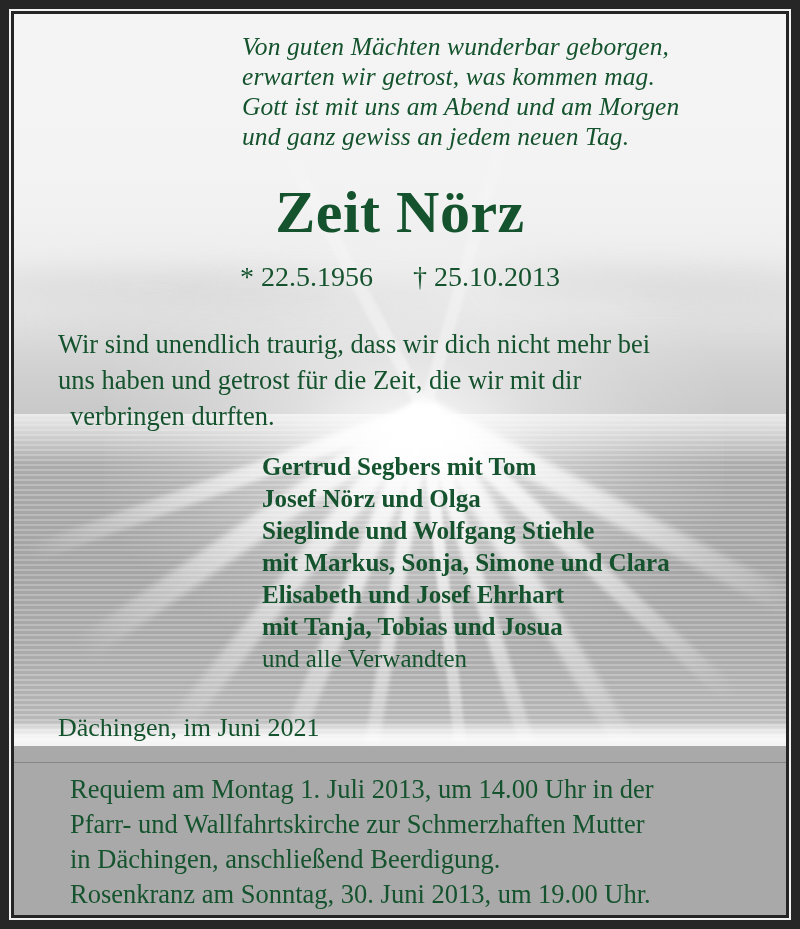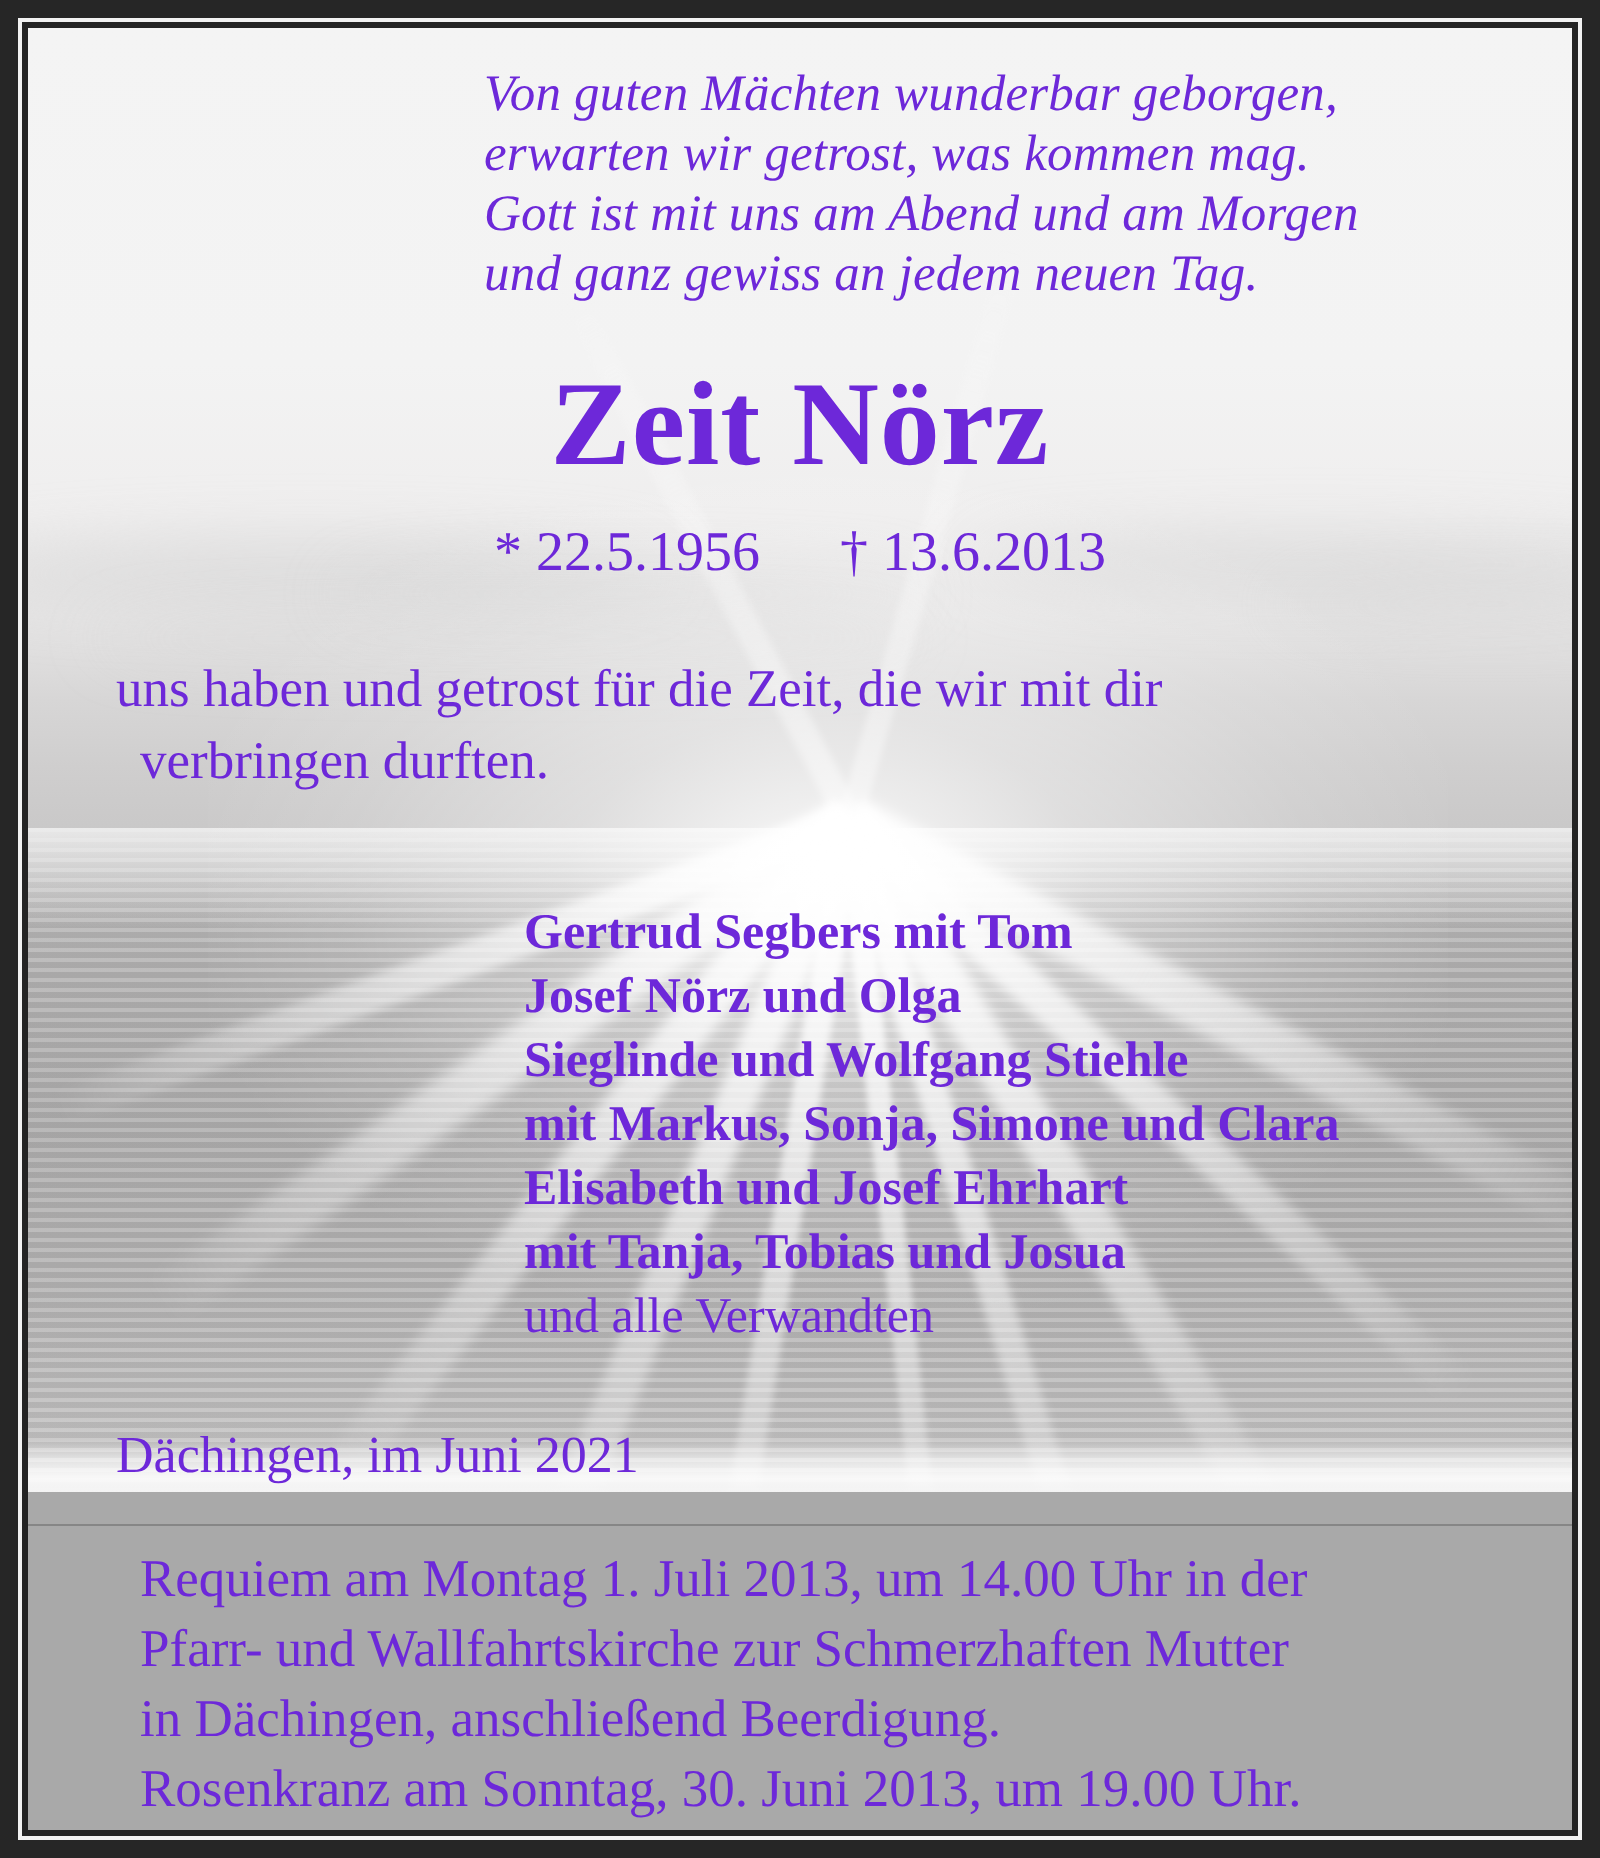--- a/index.html
+++ b/index.html
@@ -157,21 +157,21 @@
   .footer-panel {
     position: absolute;
     left: 0; right: 0; top: 732px; bottom: 0;
     background: #a9a9a9;
   }
 
   
   .content {
     position: absolute;
     left: 0; top: 0; right: 0; bottom: 0;
-    color: #6d28d9;
+    color: #14532d;
   }
 
   .verse {
     position: absolute;
     left: 228px;
     top: 18px;
     width: 540px;
     font-style: italic;
     font-size: 25.5px;
     line-height: 30px;
@@ -292,24 +292,25 @@
           <div>und ganz gewiss an jedem neuen Tag.</div>
         </div>
 
         <div class="deceased-name">Zeit Nörz</div>
 
         <div class="dates">
           <span>*</span>
           <span>22.5.1956</span>
           <span class="gap"></span>
           <span>†</span>
-          <span>13.6.2013</span>
+          <span>25.10.2013</span>
         </div>
 
         <div class="message">
+          <div>Wir sind unendlich traurig, dass wir dich nicht mehr bei</div>
           <div>uns haben und getrost für die Zeit, die wir mit dir</div>
           <div class="last">verbringen durften.</div>
         </div>
 
         <div class="family">
           <div>Gertrud Segbers mit Tom</div>
           <div>Josef Nörz und Olga</div>
           <div>Sieglinde und Wolfgang Stiehle</div>
           <div>mit Markus, Sonja, Simone und Clara</div>
           <div>Elisabeth und Josef Ehrhart</div>

